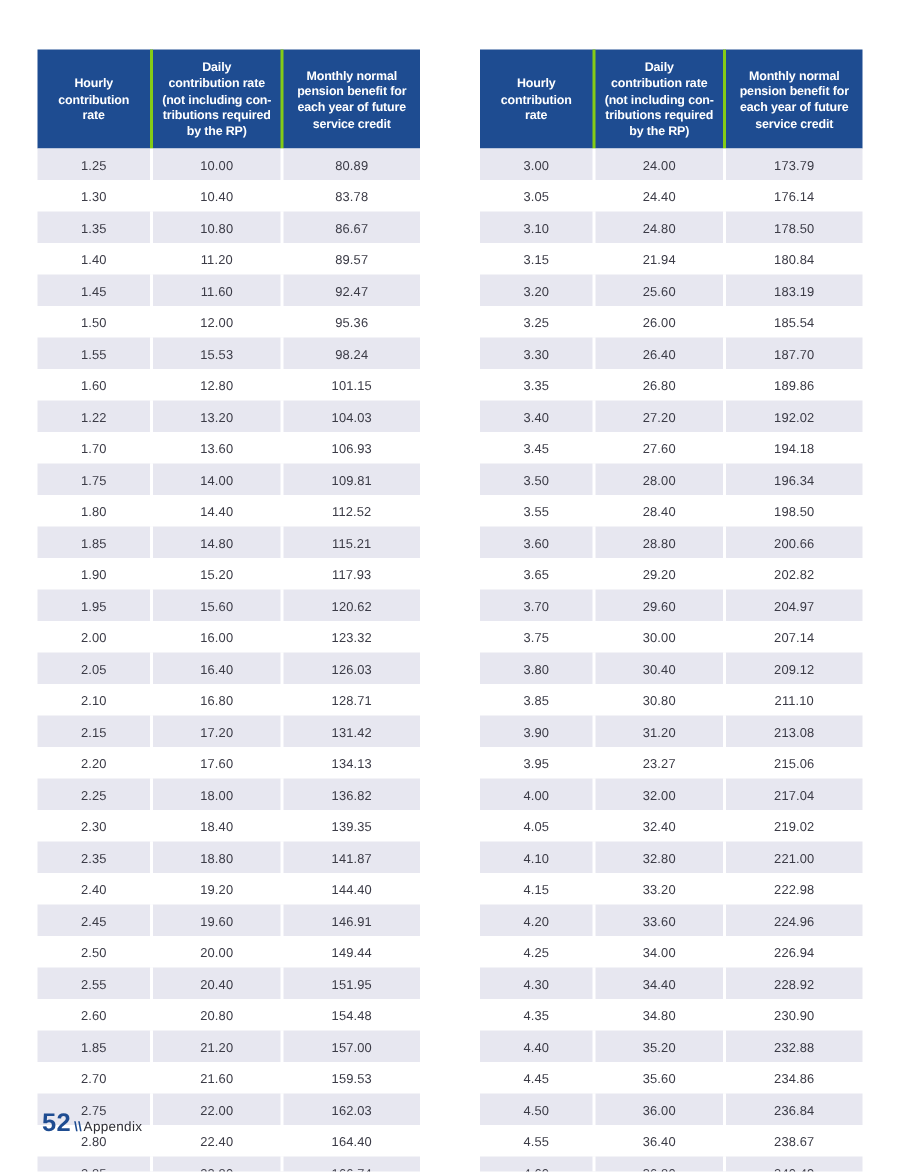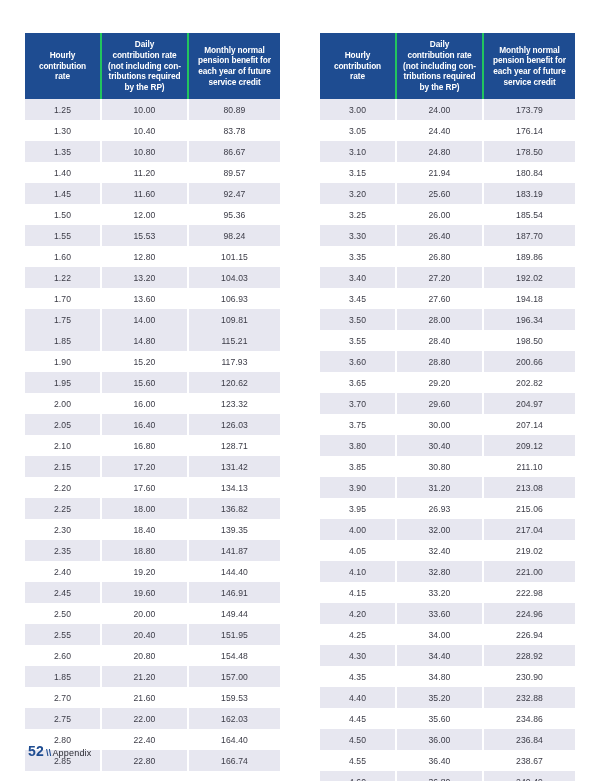--- a/index.html
+++ b/index.html
@@ -44,21 +44,21 @@
     background: #1e4c91;
     color: #ffffff;
     font-size: 8.3px;
     font-weight: bold;
     line-height: 1.28;
     text-align: center;
     vertical-align: middle;
     padding: 6px 3px;
     height: 66px;
     box-sizing: border-box;
-    border-right: 2px solid #22c55e;
+    border-right: 2px solid #84cc16;
     letter-spacing: -0.1px;
   }
   table.rate-table thead th:last-child {
     border-right: none;
   }
 
   table.rate-table tbody td {
     font-size: 8.6px;
     color: #3b3b46;
     text-align: center;
@@ -87,21 +87,21 @@
   .footer {
     position: absolute;
     left: 28px;
     bottom: 22px;
     font-size: 9px;
     color: #2b2b33;
     letter-spacing: 0.2px;
     white-space: nowrap;
   }
   .footer .pagenum {
-    font-size: 14px;
+    font-size: 17px;
     font-weight: bold;
     color: #1e4c91;
     margin-top: 46px;
   }
   .footer .slashes {
     color: #1e4c91;
     font-weight: bold;
     margin: 0 1px 0 2px;
   }
   .footer .label {
@@ -193,20 +193,25 @@
             <tr class="plain">
               <td>1.70</td>
               <td>13.60</td>
               <td>106.93</td>
             </tr>
             <tr class="shaded">
               <td>1.75</td>
               <td>14.00</td>
               <td>109.81</td>
             </tr>
+            <tr class="plain">
+              <td>1.80</td>
+              <td>14.40</td>
+              <td>112.52</td>
+            </tr>
             <tr class="shaded">
               <td>1.85</td>
               <td>14.80</td>
               <td>115.21</td>
             </tr>
             <tr class="plain">
               <td>1.90</td>
               <td>15.20</td>
               <td>117.93</td>
             </tr>
@@ -429,21 +434,21 @@
               <td>30.80</td>
               <td>211.10</td>
             </tr>
             <tr class="shaded">
               <td>3.90</td>
               <td>31.20</td>
               <td>213.08</td>
             </tr>
             <tr class="plain">
               <td>3.95</td>
-              <td>26.93</td>
+              <td>23.27</td>
               <td>215.06</td>
             </tr>
             <tr class="shaded">
               <td>4.00</td>
               <td>32.00</td>
               <td>217.04</td>
             </tr>
             <tr class="plain">
               <td>4.05</td>
               <td>32.40</td>

